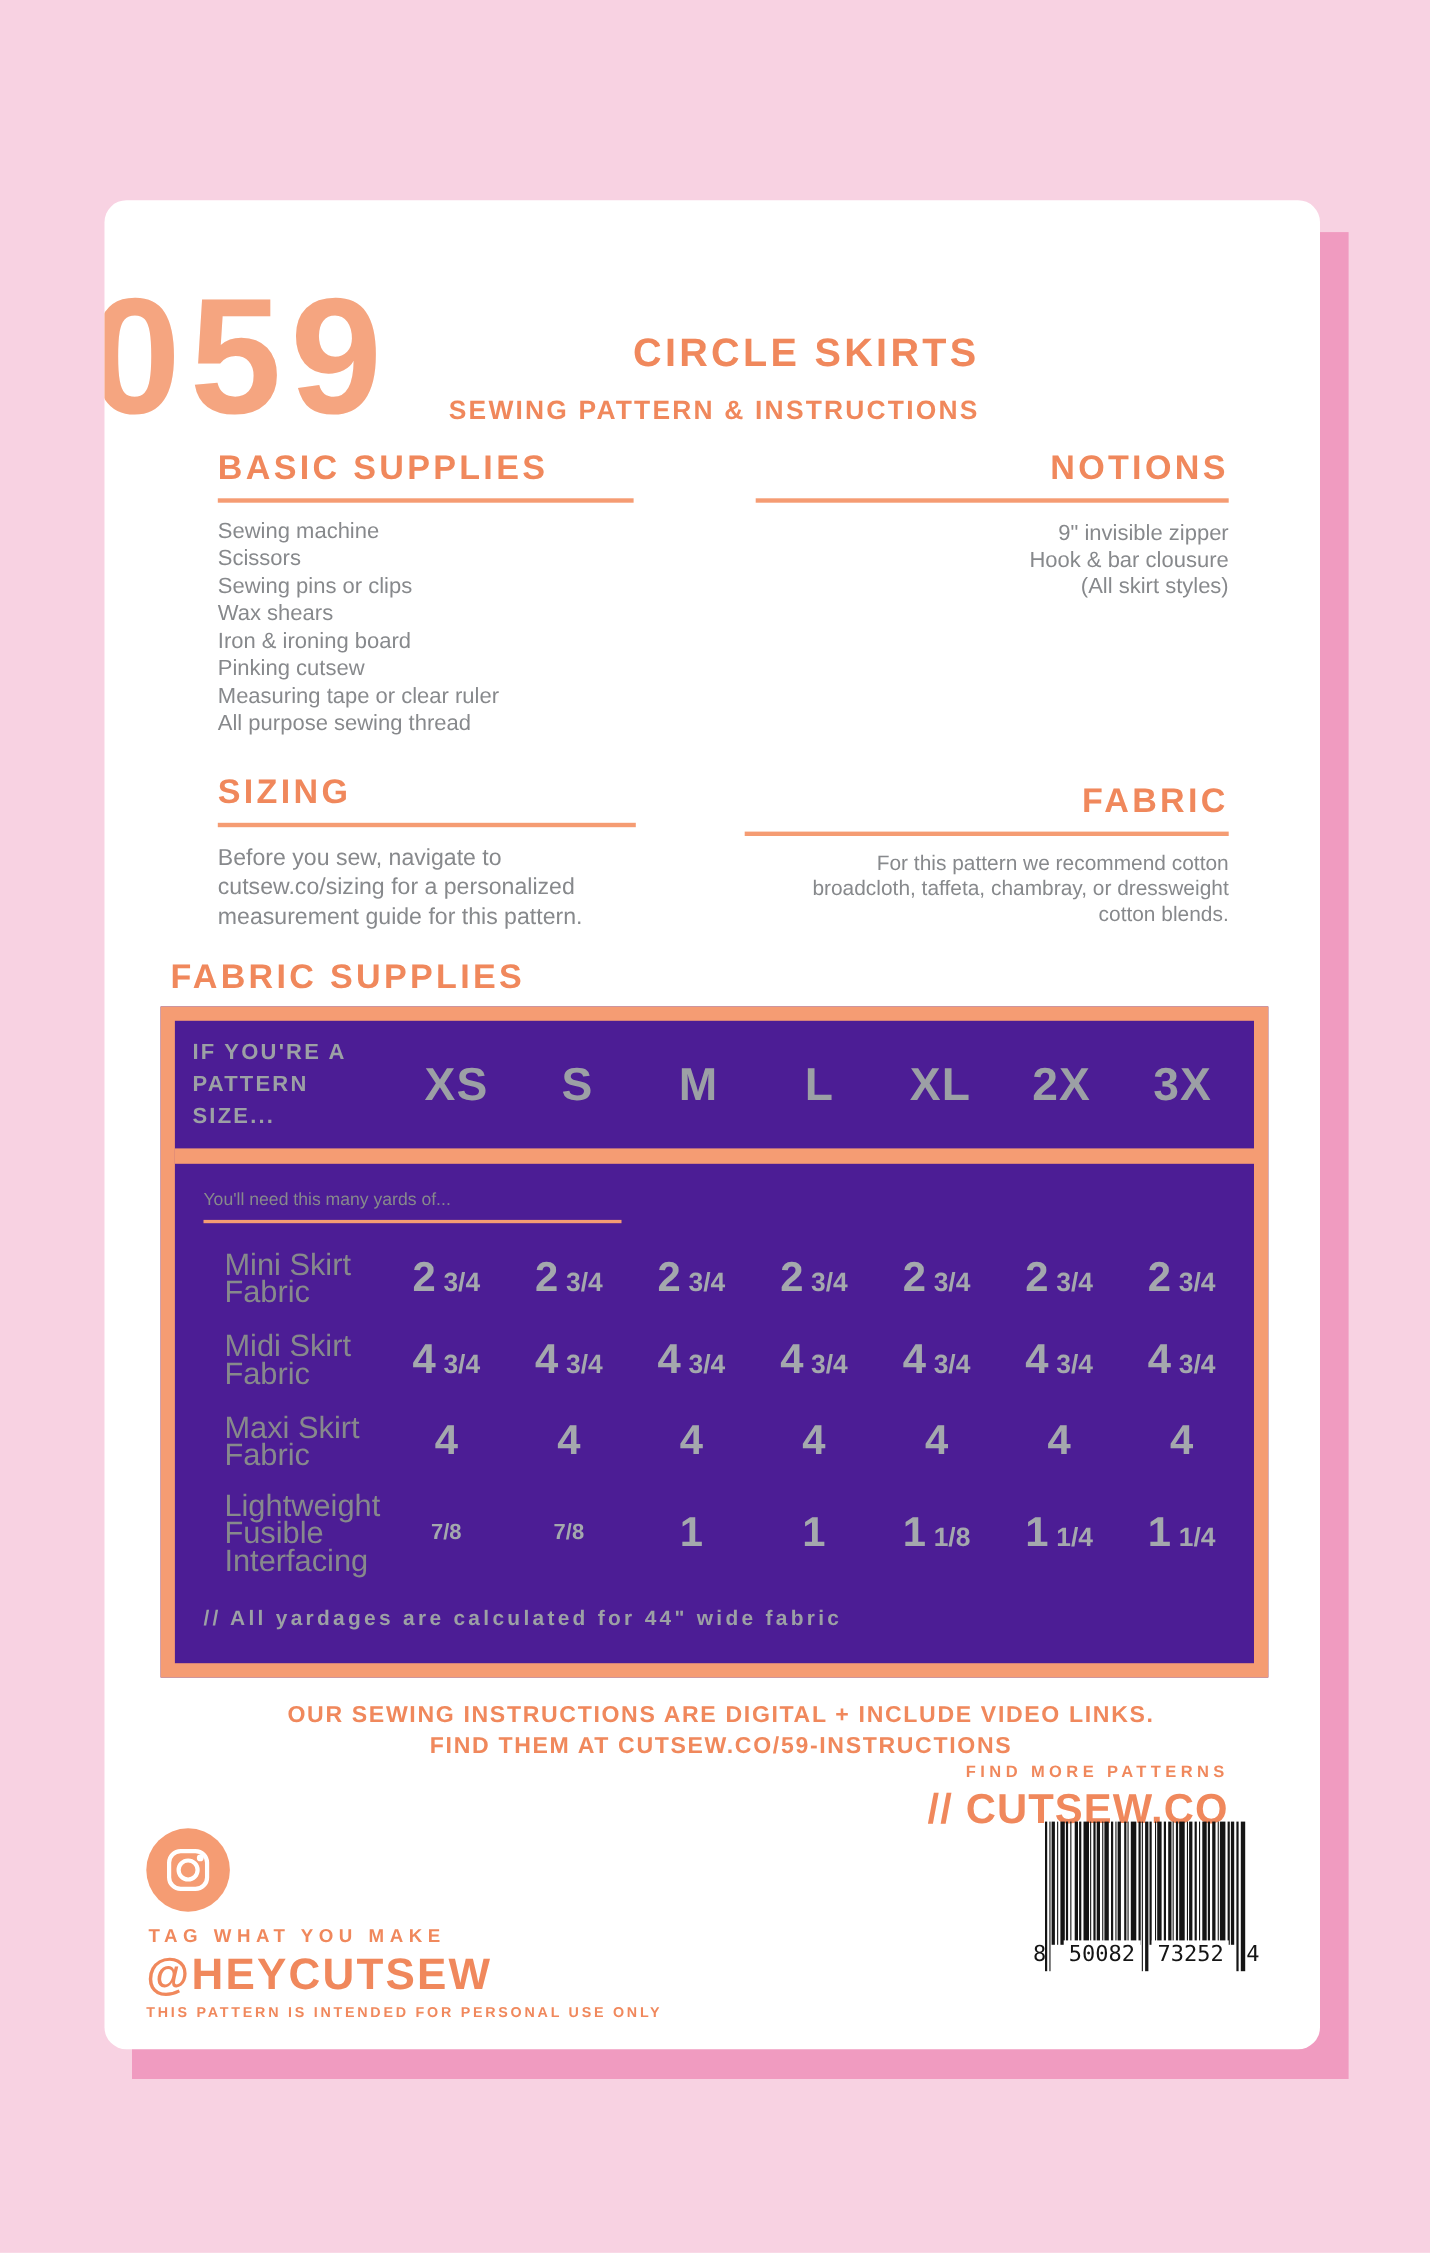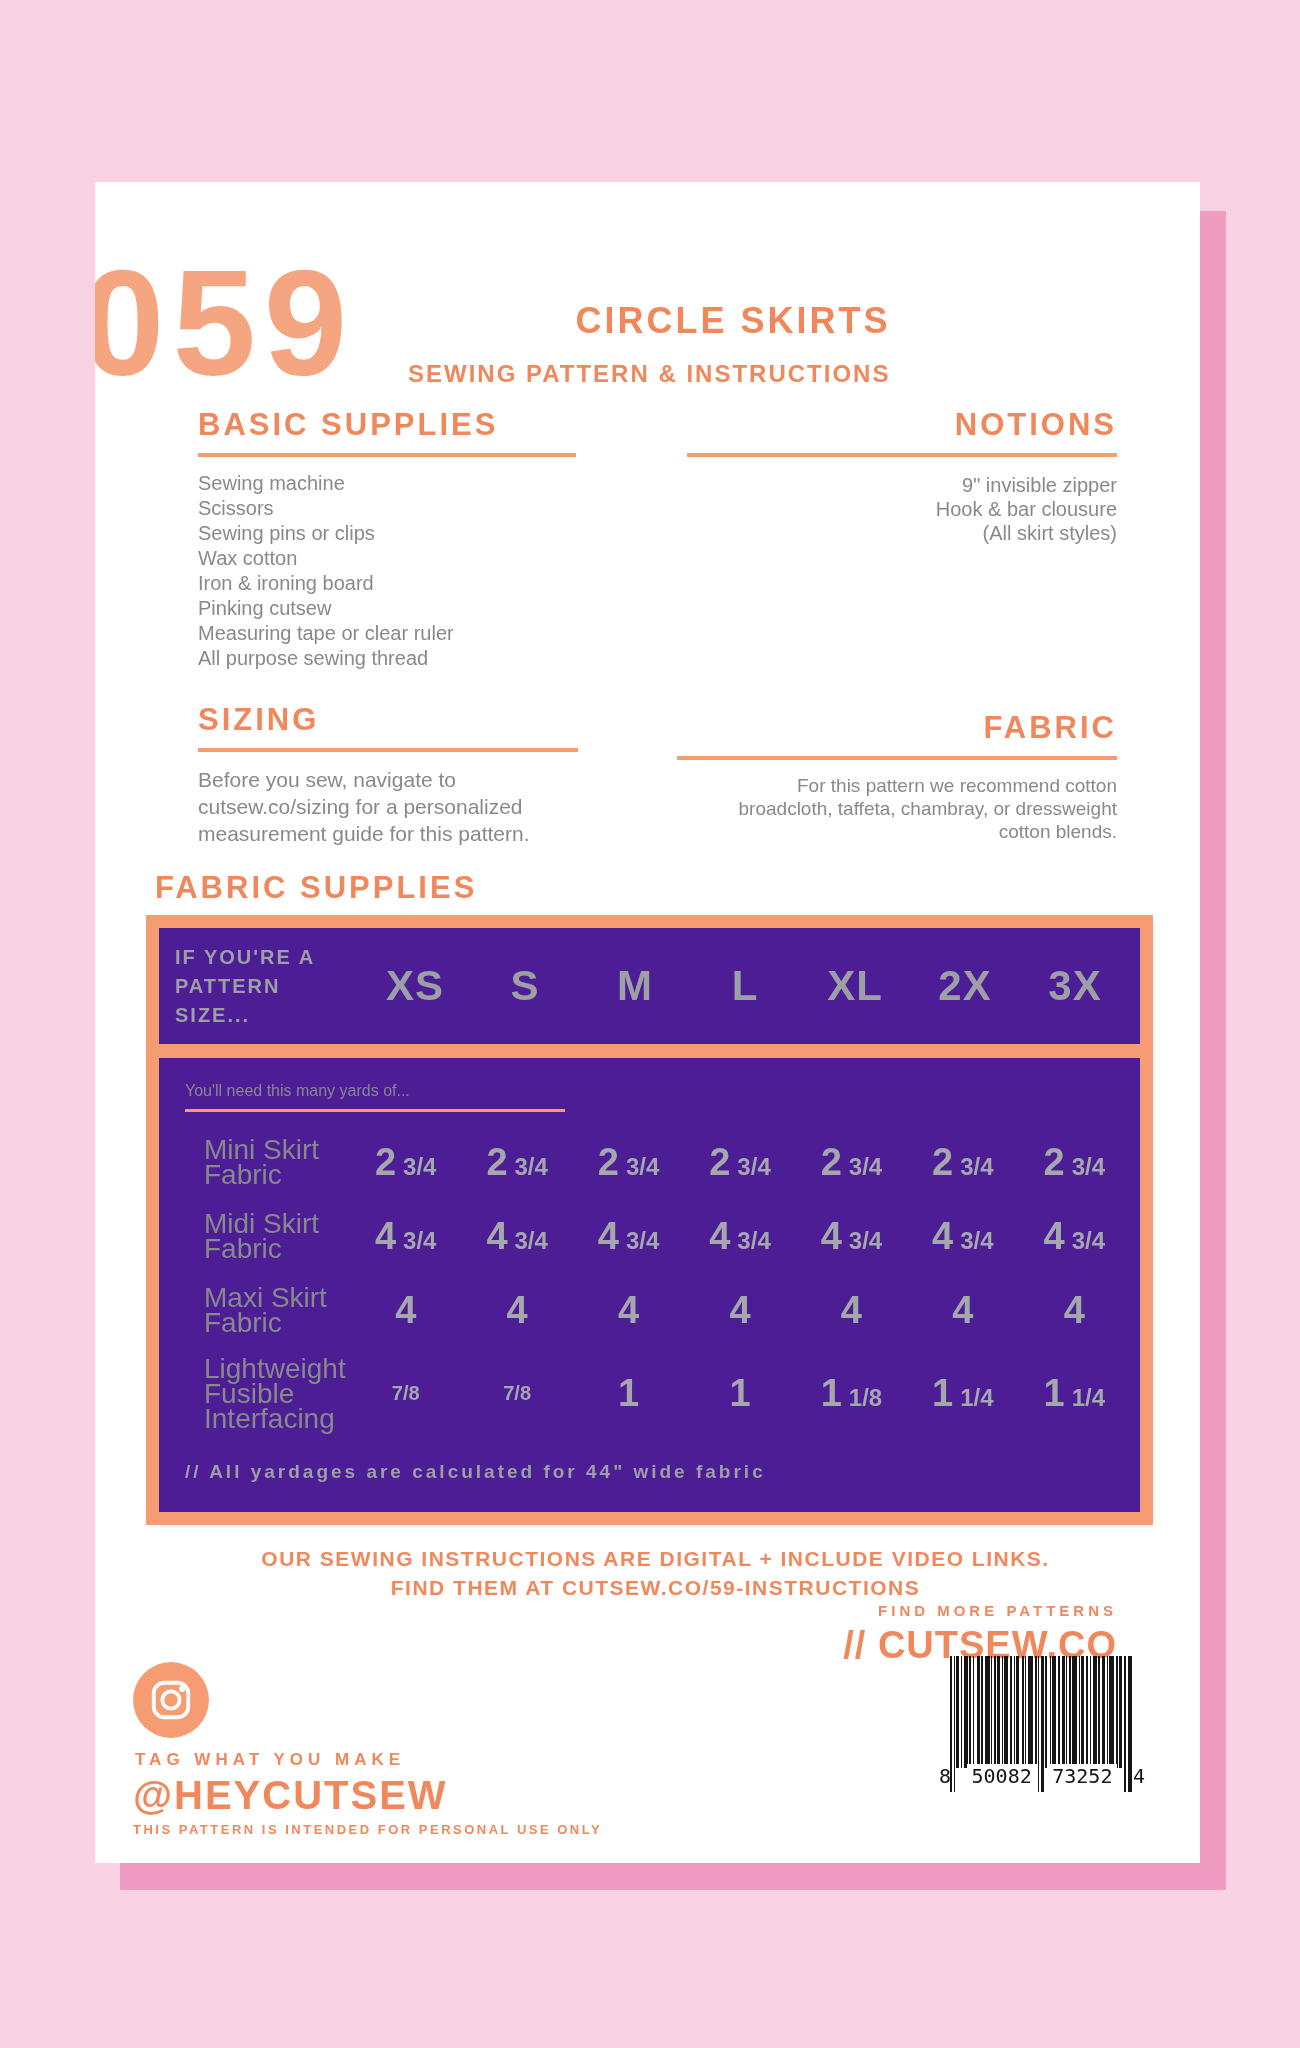--- a/index.html
+++ b/index.html
@@ -4,21 +4,21 @@
 <style>
   :root{
     --page-bg:#F8D2E2; --card-shadow:#F09BC0; --accent:#F59C73; --accent-deep:#F0885C;
     --number:#F5A580; --text-gray:#87898C; --table-gray:#A4A8AD; --header-gray:#9CA0A5;
     --barcode-black:#151515;
   }
   html,body{margin:0;padding:0;}
   body{width:1300px;height:2048px;position:relative;overflow:hidden;
        background:var(--page-bg);font-family:"Liberation Sans",sans-serif;}
   .card-shadow{position:absolute;left:120px;top:211px;width:1106px;height:1679px;background:var(--card-shadow);}
-  .card{position:absolute;left:95px;top:182px;width:1105px;height:1681px;background:#fff;overflow:hidden;}
+  .card{position:absolute;left:95px;top:182px;width:1105px;height:1681px;background:#fff;overflow:hidden;border-radius:20px;}
 
   .pattern-number{position:absolute;left:-14px;top:66px;font-size:150px;line-height:1;
     font-weight:bold;letter-spacing:8px;color:var(--number);}
   .title-block{position:absolute;left:313px;top:118px;text-align:right;}
   .title{font-size:36px;font-weight:bold;letter-spacing:3px;color:var(--accent-deep);}
   .subtitle{font-size:24px;font-weight:bold;letter-spacing:2px;color:var(--accent-deep);margin-top:18px;}
 
   .sec{position:absolute;}
   .sec-h{font-size:31px;font-weight:bold;letter-spacing:3px;color:var(--accent-deep);}
   .rule{height:4px;background:var(--accent);margin-top:10px;}
@@ -101,21 +101,21 @@
     <div class="subtitle">SEWING PATTERN &amp; INSTRUCTIONS</div>
   </div>
 
   <div class="sec" id="basic">
     <div class="sec-h">BASIC SUPPLIES</div>
     <div class="rule"></div>
     <div class="sec-body">
         <div>Sewing machine</div>
         <div>Scissors</div>
         <div>Sewing pins or clips</div>
-        <div>Wax cotton</div>
+        <div>Wax shears</div>
         <div>Iron &amp; ironing board</div>
         <div>Pinking cutsew</div>
         <div>Measuring tape or clear ruler</div>
         <div>All purpose sewing thread</div>
       </div>
   </div>
 
   <div class="sec" id="notions">
     <div class="sec-h">NOTIONS</div>
     <div class="rule"></div>

